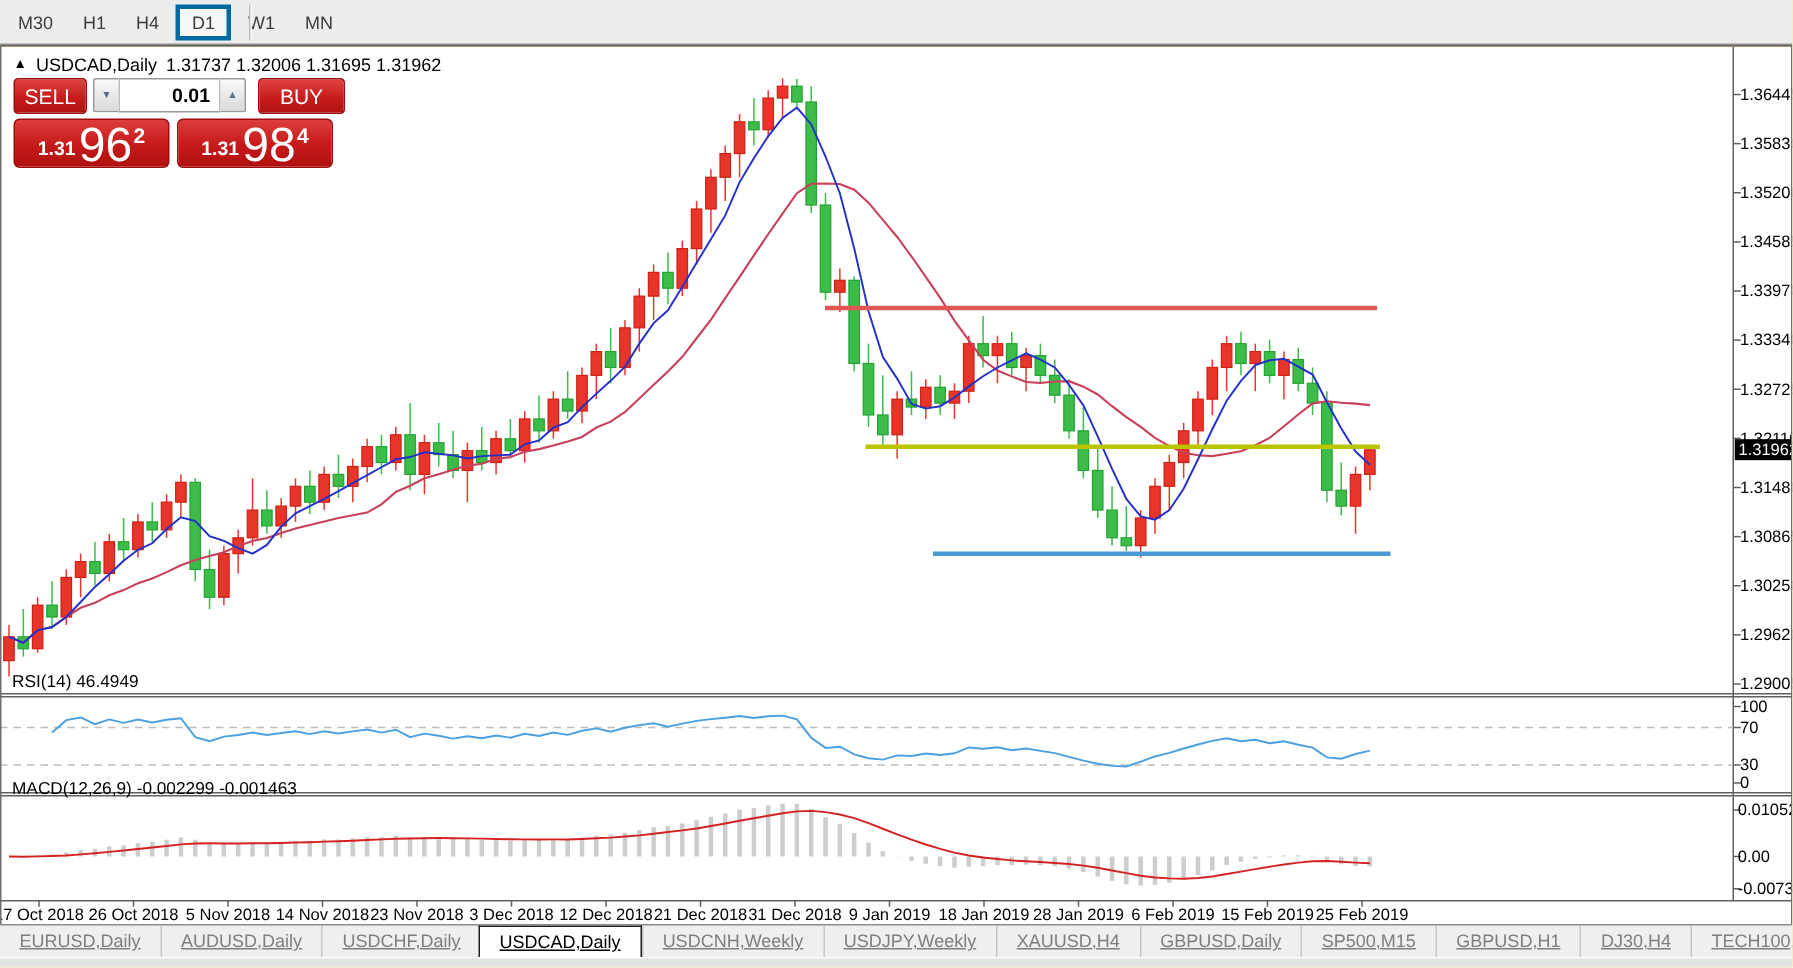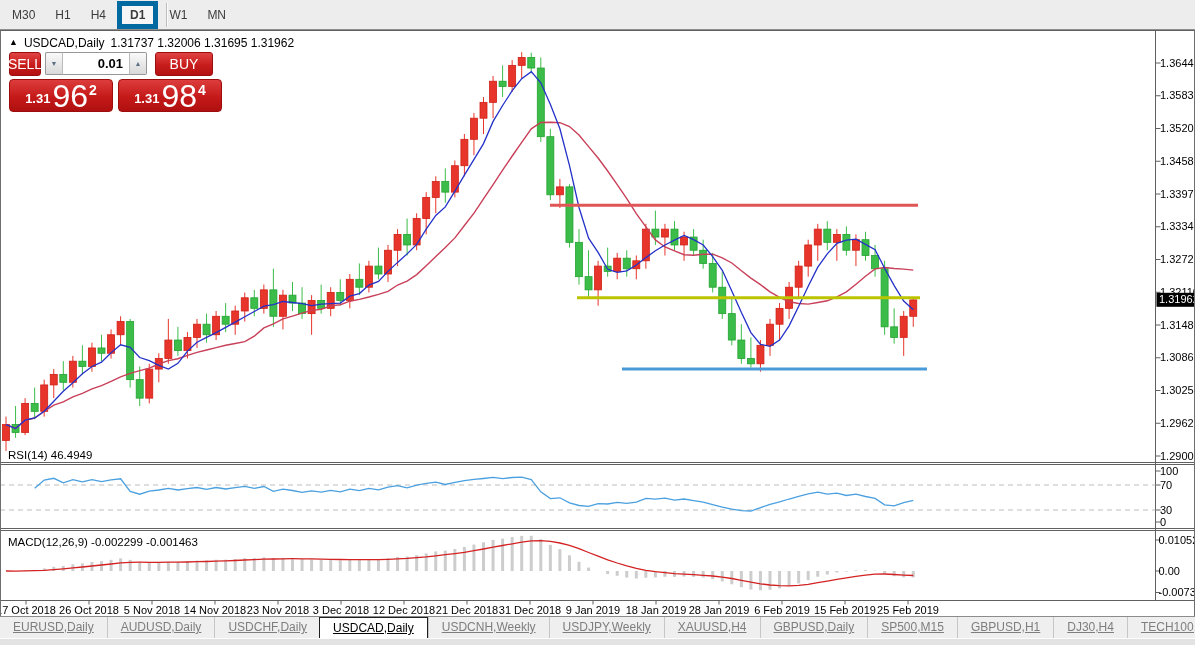--- a/index.html
+++ b/index.html
@@ -2,55 +2,55 @@
 <html><head>
 <meta charset="utf-8">
 <style>
   html,body{margin:0;padding:0;background:#fff;}
   .screen{position:relative;width:1195px;height:645px;background:#eab308;overflow:hidden;
           font-family:"Liberation Sans",sans-serif;-webkit-font-smoothing:antialiased;}
   
   .topbar{position:absolute;left:0;top:0;width:1195px;height:30px;background:#ededed;
           border-bottom:1px solid #8f8f8f;display:flex;align-items:center;box-sizing:border-box;}
   .tf{font-size:12px;color:#3c3c3c;padding:3px 9px;margin:0 1px;cursor:default;}
-  .tf.active{background:#f6f6f6;border:5px solid #0369a1;padding:2px 8px;font-weight:bold;}
+  .tf.active{background:#f6f6f6;border:3px solid #0369a1;padding:2px 8px;}
   .tb-sep{position:absolute;left:166px;top:3px;width:1px;height:24px;background:#bdbdbd;border-right:1px solid #fbfbfb;}
   
   #chart-svg{position:absolute;left:0;top:0;}
   
   .chart-title{position:absolute;left:9px;top:36px;font-size:12px;color:#000;display:flex;align-items:center;gap:6px;}
   .chart-title .tri{font-size:9px;position:relative;top:-1px;}
   
   .trade-panel{position:absolute;left:9px;top:51px;width:223px;}
   .tp-row1{display:flex;align-items:center;height:25px;}
   .btn-red{background:linear-gradient(180deg,#e04343 0%,#c81c1c 55%,#b31212 100%);
            border:1px solid #9d0d0d;border-radius:3px;color:#fff;font-size:14px;
            display:flex;align-items:center;justify-content:center;height:24px;box-sizing:border-box;
            font-family:"Liberation Sans",sans-serif;}
-  .sell-btn{width:32px;}
+  .sell-btn{width:49px;}
   .buy-btn{width:58px;margin-left:8px;}
   .spin{width:17px;height:23px;box-sizing:border-box;border:1px solid #979797;
         background:linear-gradient(180deg,#fafafa,#d9d9d9);display:flex;align-items:center;
         justify-content:center;font-size:7px;color:#5d7186;border-radius:2px;}
   .spin-down{margin-left:4px;border-right:none;border-radius:2px 0 0 2px;}
   .spin-up{border-left:none;border-radius:0 2px 2px 0;}
   .vol-input{width:68px;height:23px;box-sizing:border-box;border:1px solid #979797;border-left:1px solid #bbb;border-right:1px solid #bbb;
              font-size:13px;color:#000;text-align:right;padding:0 6px 0 0;outline:none;font-family:"Liberation Sans",sans-serif;font-weight:bold;}
   .tp-row2{display:flex;margin-top:3px;}
   .px-box{width:104px;height:33px;background:linear-gradient(180deg,#dd3d3d 0%,#c51919 55%,#b01010 100%);
           border:1px solid #9d0d0d;border-radius:4px;color:#fff;display:flex;align-items:center;
           justify-content:center;box-sizing:border-box;}
   .px-box + .px-box{margin-left:5px;}
   .px-small{font-size:13px;font-weight:bold;align-self:flex-end;padding-bottom:5px;margin-right:2px;}
   .px-big{font-size:32px;line-height:30px;font-weight:400;}
   .px-sup{font-size:14px;font-weight:bold;align-self:flex-start;margin-top:2px;margin-left:1px;}
   
   .pane-label{position:absolute;left:8px;font-size:11.5px;color:#000;}
   .pane-label.rsi{top:449px;text-align:center;}
-  .pane-label.macd{top:536px;}
+  .pane-label.macd{top:520px;}
   
   .bottombar{position:absolute;left:0;top:616px;width:1195px;height:22px;background:#efefef;
              border-top:1px solid #8c8c8c;display:flex;align-items:stretch;box-sizing:border-box;font-size:12px;}
   .chart-tab{color:#7e7e7e;padding:3px 13px 2px 13px;white-space:nowrap;position:relative;text-decoration:underline;}
   .chart-tab + .chart-tab{border-left:1px solid #c6c6c6;}
   .chart-tab.active{background:#fff;color:#000;border:1px solid #1f1f1f;border-bottom:none;margin-left:-1px;z-index:2;}
   .bottom-strip{position:absolute;left:0;top:638px;width:1195px;height:7px;background:#e3e3e3;border-top:1px solid #fdfdfd;}
   .edge{position:absolute;top:30px;width:1px;height:586px;background:#6e6e6e;}
 </style>
 </head>

